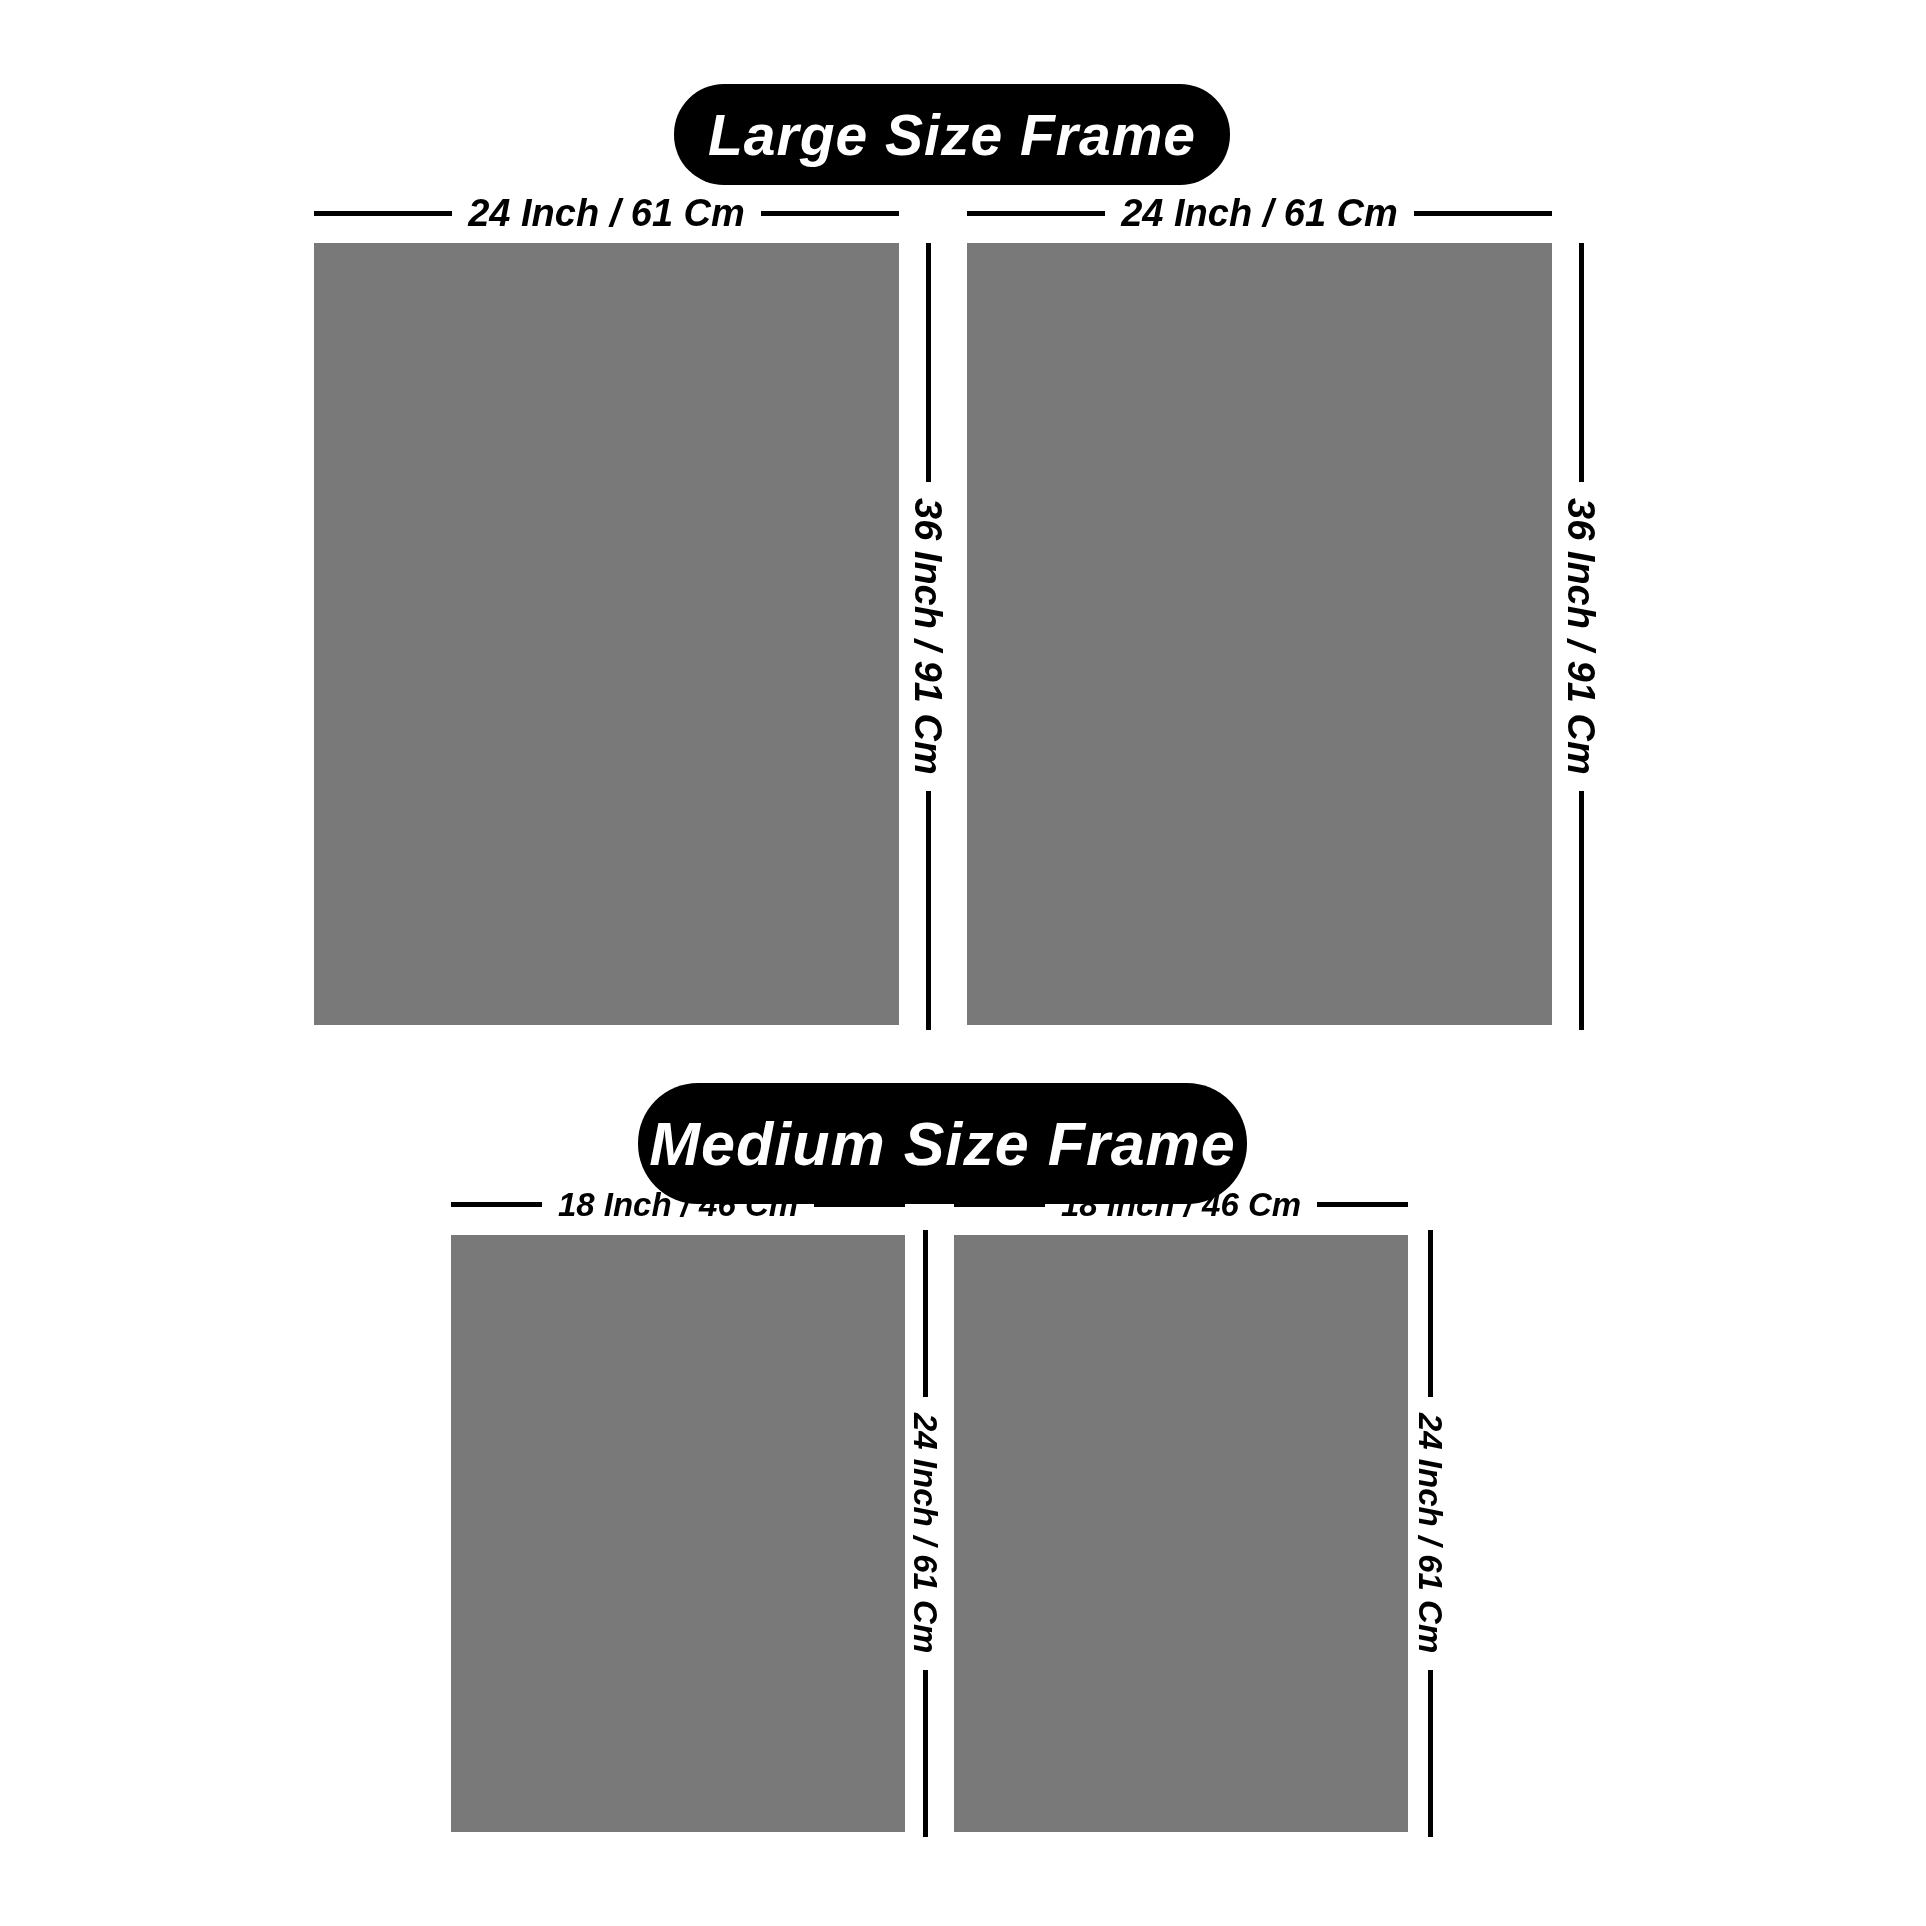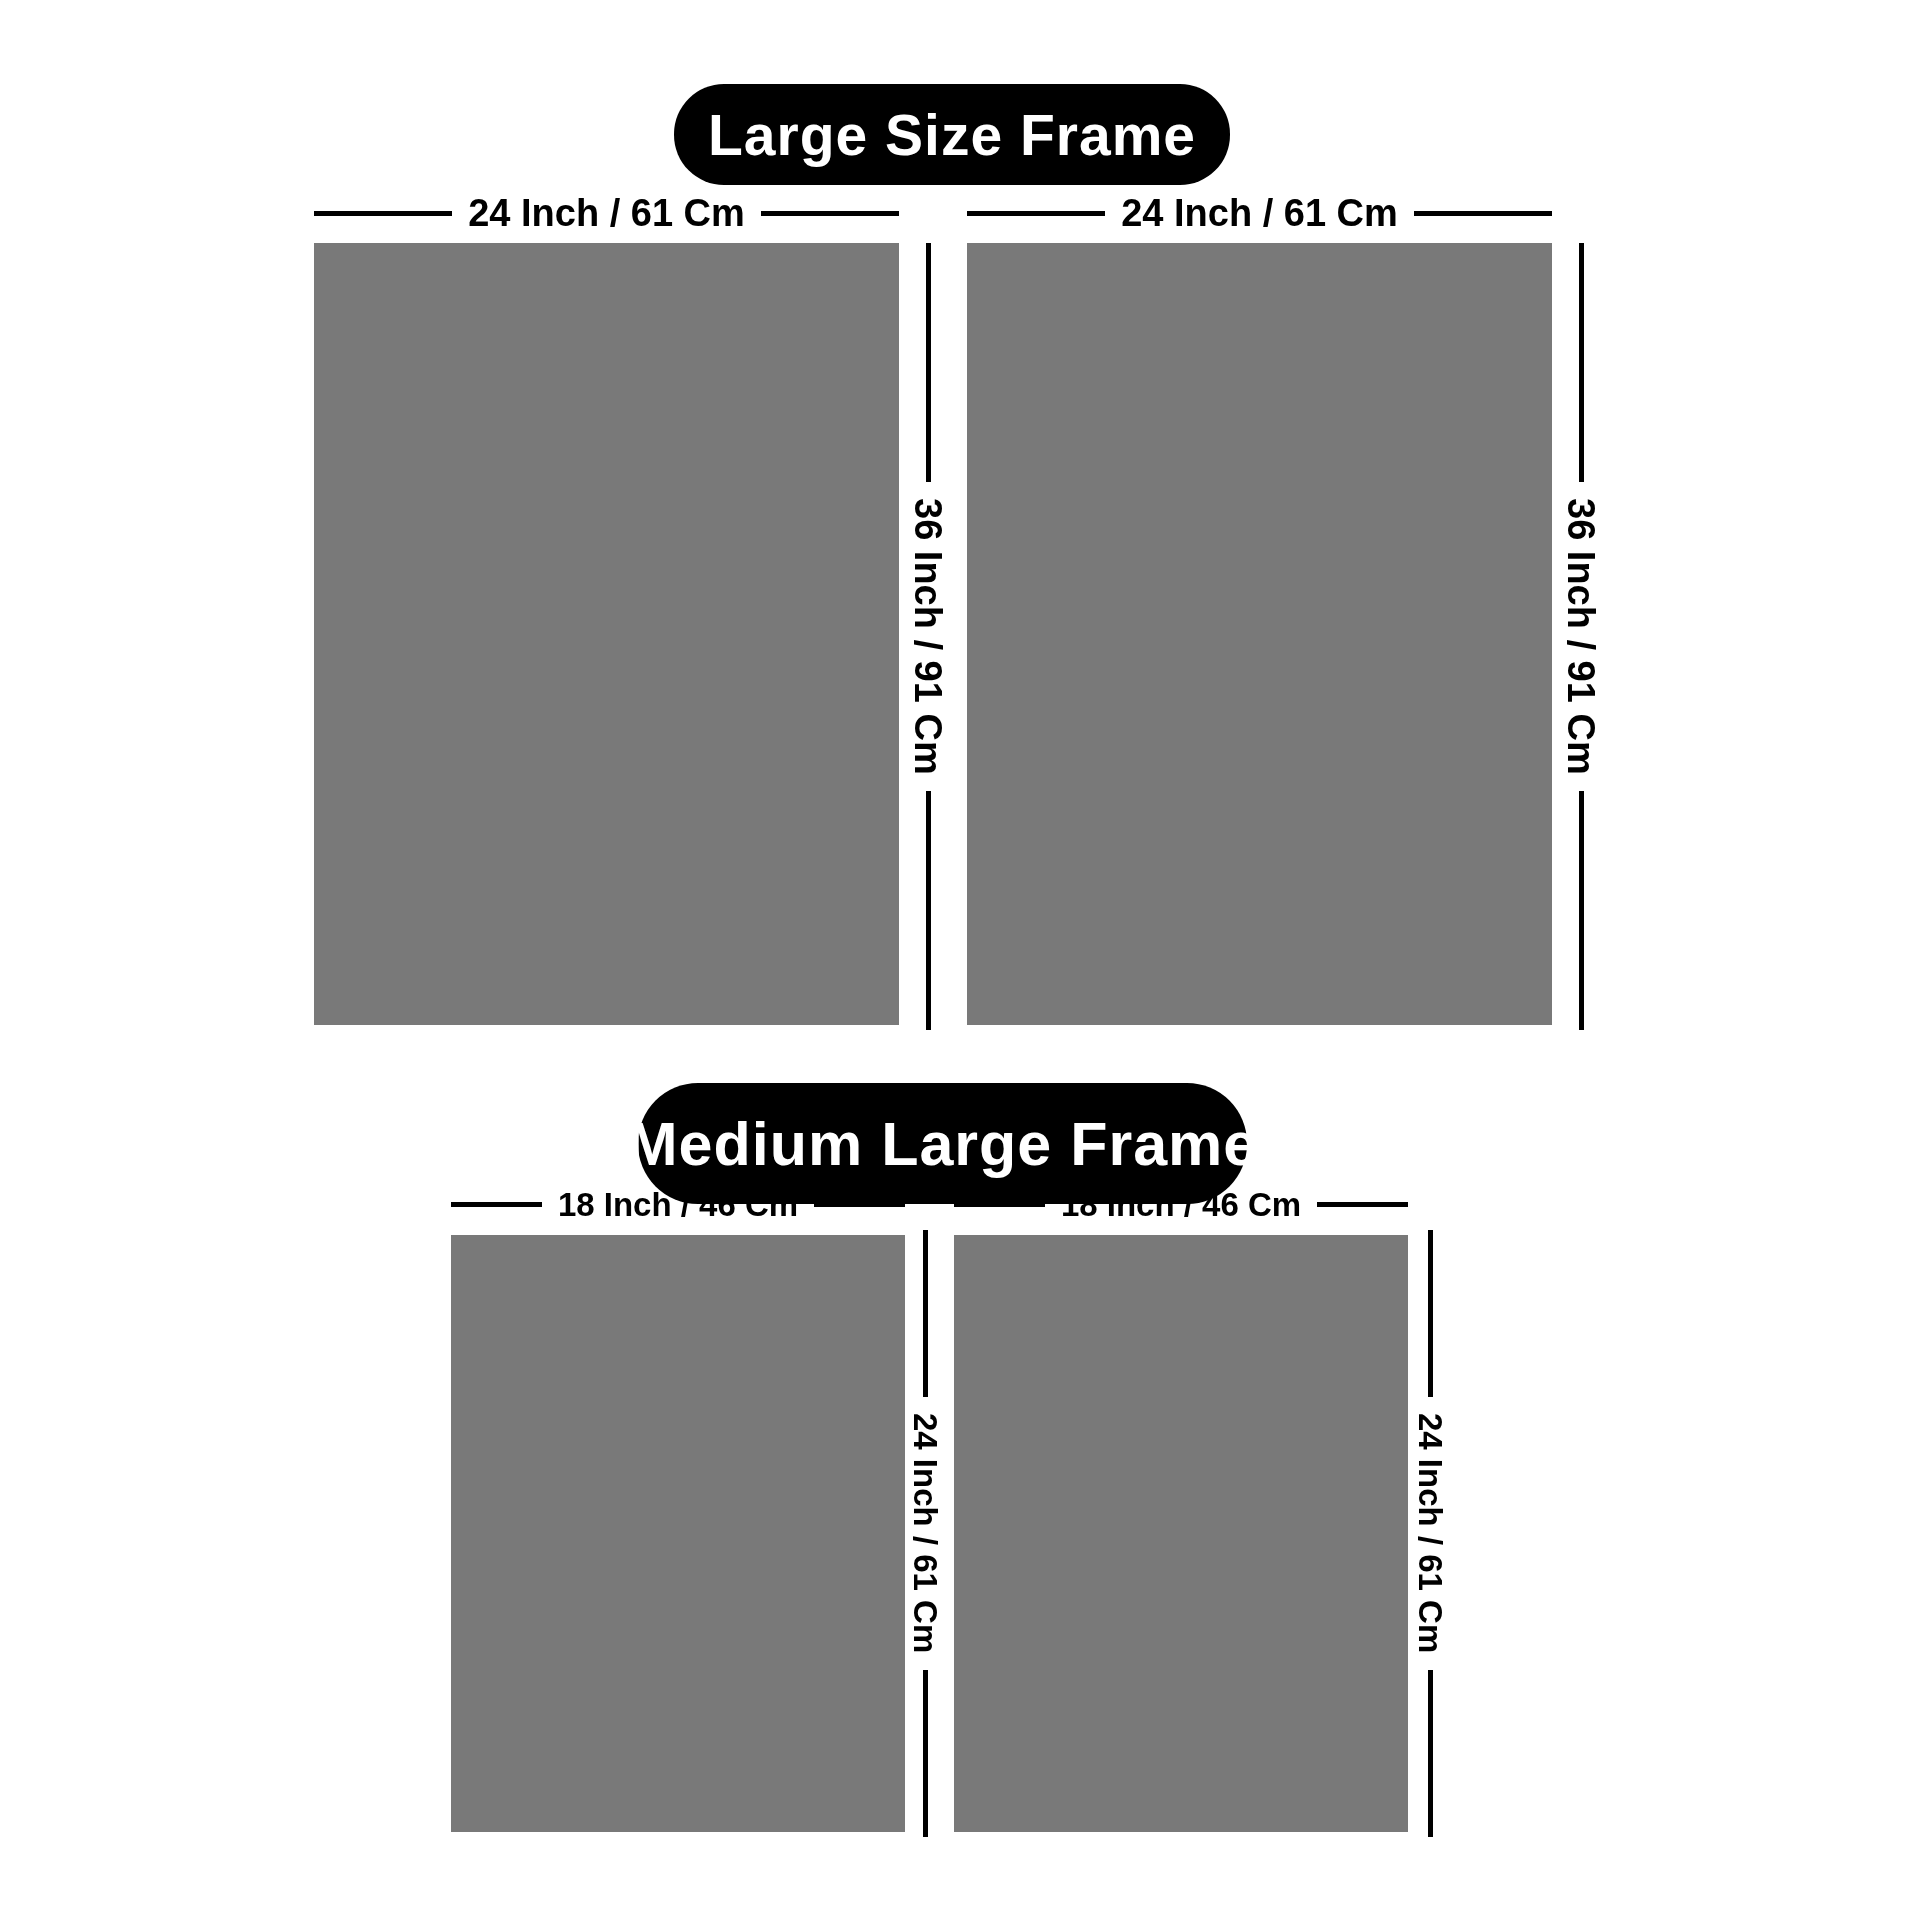--- a/index.html
+++ b/index.html
@@ -11,20 +11,21 @@
   }
   *{margin:0;padding:0;box-sizing:border-box;}
   html,body{background:var(--bg);}
   .canvas{
     position:relative;
     width:1849px;
     height:1927px;
     background:var(--bg);
     font-family:"Liberation Sans", sans-serif;
     overflow:hidden;
+    font-style:italic;
   }
   
   .pill{
     position:absolute;
     background:var(--pill-bg);
     color:var(--pill-fg);
     display:flex;
     align-items:center;
     justify-content:center;
     font-weight:700;
@@ -116,21 +117,21 @@
       <span class="vline"></span>
       <span class="dim-label">36 Inch / 91 Cm</span>
       <span class="vline"></span>
     </div>
 
   </section>
 
   <section class="medium-dims">
 
     <div class="pill" id="pill-medium">
-      <span>Medium Large Frame</span>
+      <span>Medium Size Frame</span>
     </div>
 
     <div class="hdim" id="hdim-m1">
       <span class="line"></span>
       <span class="dim-label">18 Inch / 46 Cm</span>
       <span class="line"></span>
     </div>
     <div class="rect" id="rect-m1"></div>
     <div class="vdim" id="vdim-m1">
       <span class="vline"></span>

